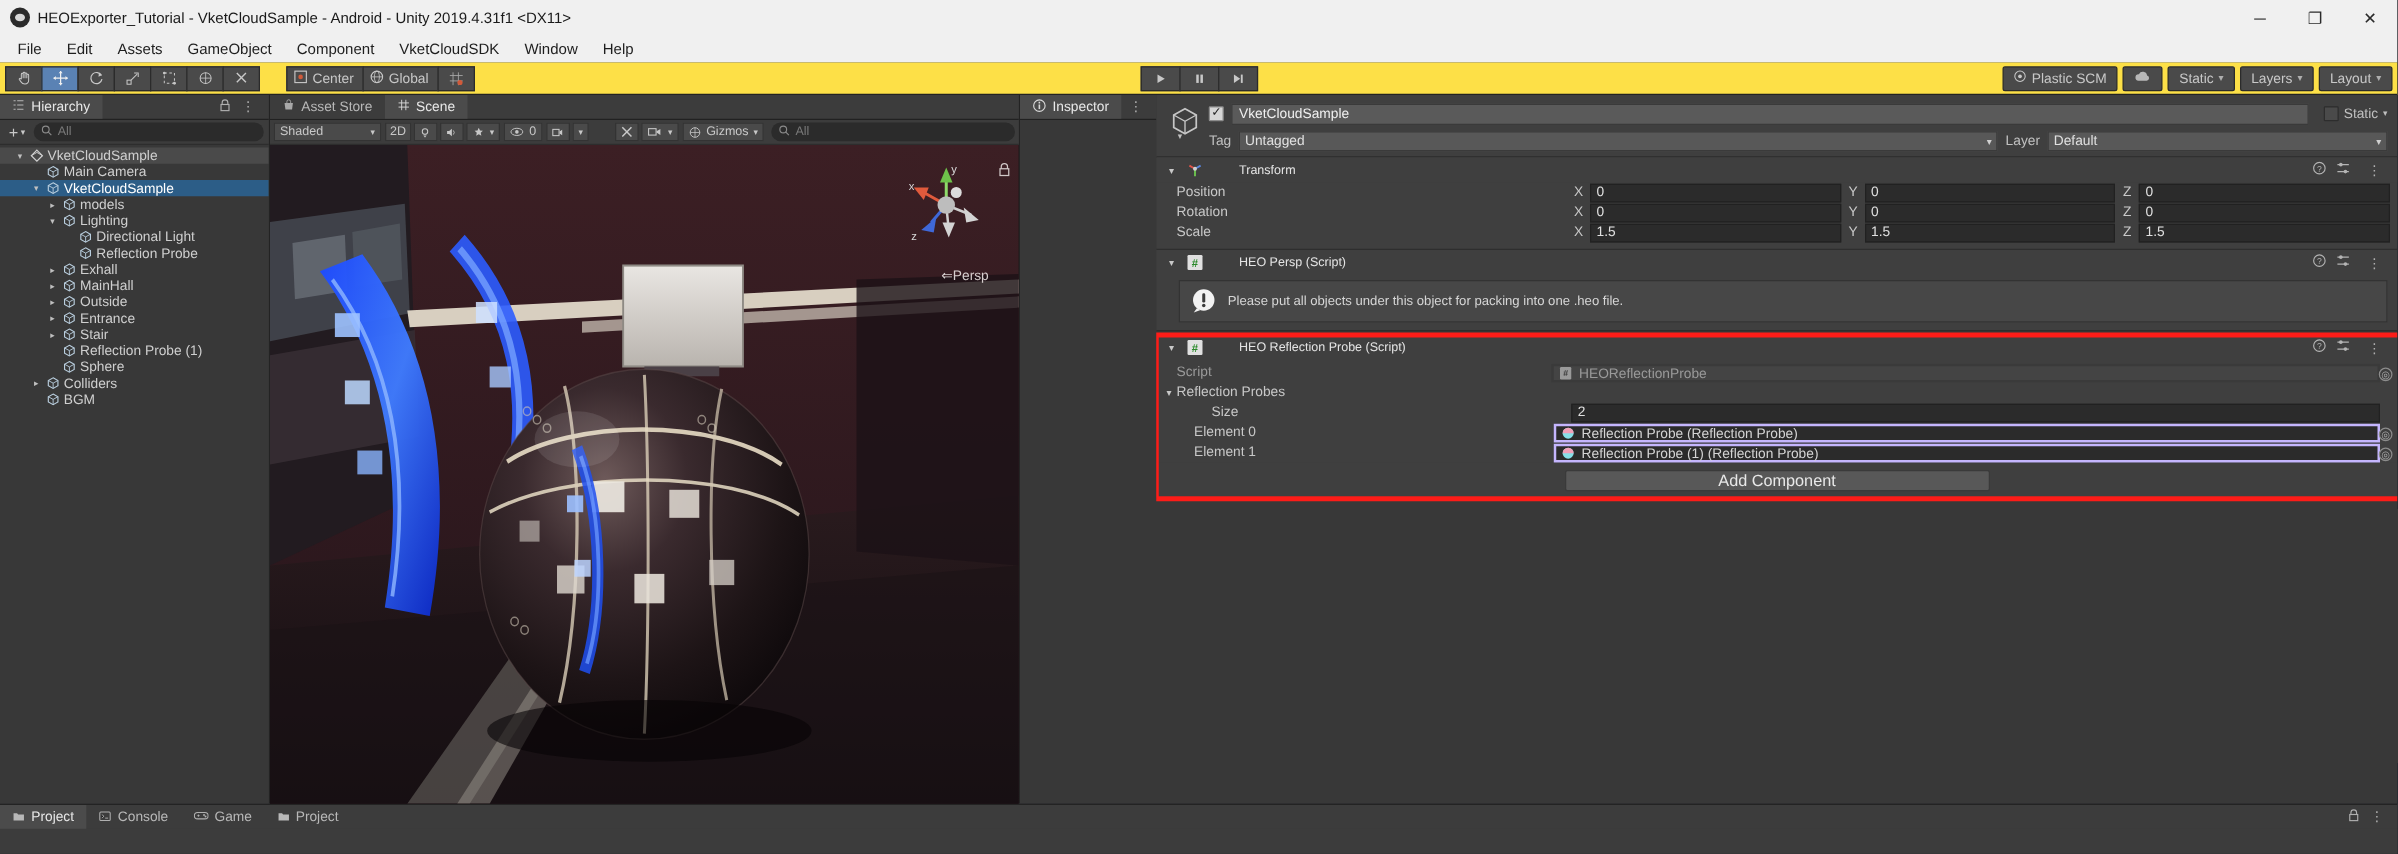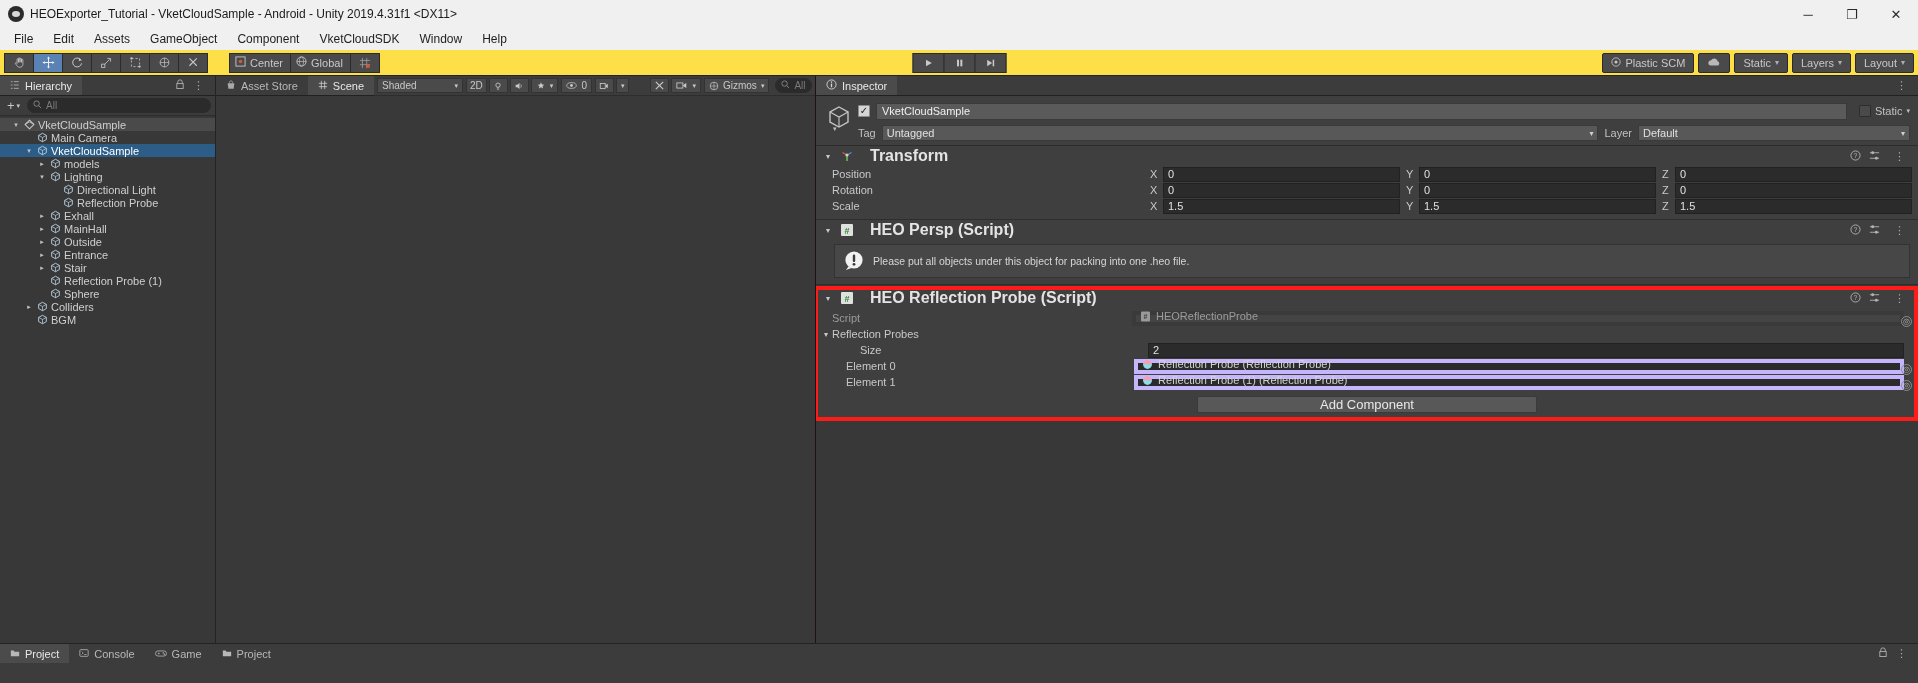--- a/index.html
+++ b/index.html
@@ -112,42 +112,42 @@
     height: 13px; display: flex; align-items: center; font-size: 11px;
     color: #cfcfcf; white-space: nowrap; padding-right: 4px;
   }
   .hrow.sel { background: #2c5d87; color: #fff; }
   .hrow.sel-light { background: #4a4a4a; }
   .twisty { width: 12px; display: flex; align-items: center; justify-content: center; font-size: 7px; color: #c0c0c0; flex: 0 0 12px; }
   .hicon { width: 14px; flex: 0 0 14px; display: flex; align-items: center; justify-content: center; }
   .hlabel { padding-left: 2px; }
 
   
-  .sceneview { flex: 1 1 auto; display: flex; flex-direction: row; min-width: 0; background: #393939; border-right: 1px solid #232323; }
+  .sceneview { flex: 1 1 auto; display: flex; flex-direction: column; min-width: 0; background: #393939; border-right: 1px solid #232323; }
   .scene-toolbar {
     height: 20px; background: #3c3c3c; display: flex; align-items: center;
     gap: 0; padding: 0 3px; border-bottom: 1px solid #2d2d2d;
   }
   .sdrop {
     height: 15px; background: #4a4a4a; border: 1px solid #333; display: flex; align-items: center;
     padding: 0 4px; gap: 4px; color: #c8c8c8; font-size: 10px; margin-right: 3px; white-space: nowrap;
   }
   .sbtn {
     height: 15px; min-width: 19px; background: #4a4a4a; border: 1px solid #333;
     display: flex; align-items: center; justify-content: center; color: #c8c8c8;
     margin-right: 2px; padding: 0 3px; font-size: 10px;
   }
   .scene-search { flex: 1; height: 15px; background: #2b2b2b; border-radius: 8px; display: flex; align-items: center; gap: 4px; padding: 0 6px; color: #7a7a7a; font-size: 10px; margin-left: 3px; }
   .scene-canvas { flex: 1; position: relative; overflow: hidden; background: #1d1214; }
   .gizmo { position: absolute; right: 22px; top: 12px; width: 72px; height: 72px; }
   .gizmo-label { position: absolute; right: 24px; top: 98px; color: #d7cfcf; font-size: 11px; white-space: nowrap; }
   .lock-icon { position: absolute; right: 6px; top: 14px; color: #c9c0c0; font-size: 11px; }
 
   
-  .inspector { width: 1102px; flex: 0 0 1102px; display: flex; flex-direction: column; background: #383838; }
+  .inspector { width: 1102px; flex: 0 0 1102px; display: flex; background: #383838; }
   .insp-body { flex: 1; overflow: hidden; position: relative; }
   .insp-header {
     background: #3f3f3f; display: flex; align-items: flex-start; padding: 6px 8px 0 10px;
     height: 50px; border-bottom: 1px solid #2d2d2d;
   }
   .go-icon { width: 26px; height: 26px; margin: 2px 6px 0 0; flex: 0 0 26px; position: relative; }
   .go-fields { flex: 1; }
   .go-row1 { display: flex; align-items: center; gap: 6px; height: 18px; }
   .chk {
     width: 12px; height: 12px; background: #d6d6d6; border: 1px solid #8c8c8c; border-radius: 1px;
@@ -172,43 +172,43 @@
   
   .component { background: #3f3f3f; border-bottom: 1px solid #2e2e2e; }
   .comp-header {
     height: 20px; display: flex; align-items: center; padding: 0 6px 0 6px;
     background: #3f3f3f; gap: 6px;
   }
   .foldout { width: 12px; text-align: center; font-size: 8px; color: #c8c8c8; flex: 0 0 12px; }
   .comp-icon {
     width: 14px; height: 14px; flex: 0 0 14px; display: flex; align-items: center; justify-content: center;
   }
-  .comp-title { font-size: 16px; color: #e4e4e4; font-weight: bold; margin-left: 10px; }
+  .comp-title { font-size: 10px; color: #e4e4e4; font-weight: normal; margin-left: 22px; }
   .comp-tools { margin-left: auto; display: flex; align-items: center; gap: 8px; color: #b4b4b4; font-size: 11px; }
 
   .prow { height: 16px; display: flex; align-items: center; padding-left: 16px; font-size: 11px; }
   .prow .plabel { width: 300px; color: #c8c8c8; flex: 0 0 300px; }
   .vec3 { flex: 1; display: flex; gap: 0; }
   .vfield { flex: 1; display: flex; align-items: center; gap: 4px; padding-right: 6px; }
   .vfield .axis { color: #c8c8c8; width: 9px; flex: 0 0 9px; }
   .vinput {
     flex: 1; height: 15px; background: #2b2b2b; border: 1px solid #212121;
     display: flex; align-items: center; padding: 0 4px; color: #e0e0e0; font-size: 11px;
   }
 
   .helpbox {
     display: flex; align-items: center; gap: 8px; margin: 4px 8px 6px 18px;
     background: #474747; border: 1px solid #333; padding: 5px 8px; min-height: 28px;
   }
   .help-icon { width: 22px; height: 22px; flex: 0 0 22px; }
   .help-text { font-size: 10.5px; color: #d6d6d6; }
 
   .obj-field {
-    height: 15px; background: #2b2b2b; border: 4px solid #c4b5fd;
-    display: flex; align-items: flex-end; gap: 5px; padding: 0 4px; color: #d4d4d4; font-size: 11px;
+    height: 15px; background: #2b2b2b; border: 2px solid #c4b5fd;
+    display: flex; align-items: flex-start; gap: 5px; padding: 0 4px; color: #d4d4d4; font-size: 11px;
     position: relative; flex: 1; margin-right: 14px;
   }
   .obj-field.disabled { background: #444; color: #9a9a9a; border-color: #3a3a3a; }
   .obj-sel {
     position: absolute; right: -12px; top: 1px; width: 11px; height: 11px;
     border: 1px solid #8c8c8c; border-radius: 50%; color: #b0b0b0; font-size: 8px;
     display: flex; align-items: center; justify-content: center;
   }
   .mini-icon { width: 11px; height: 11px; flex: 0 0 11px; display: flex; align-items: center; justify-content: center; }
 

